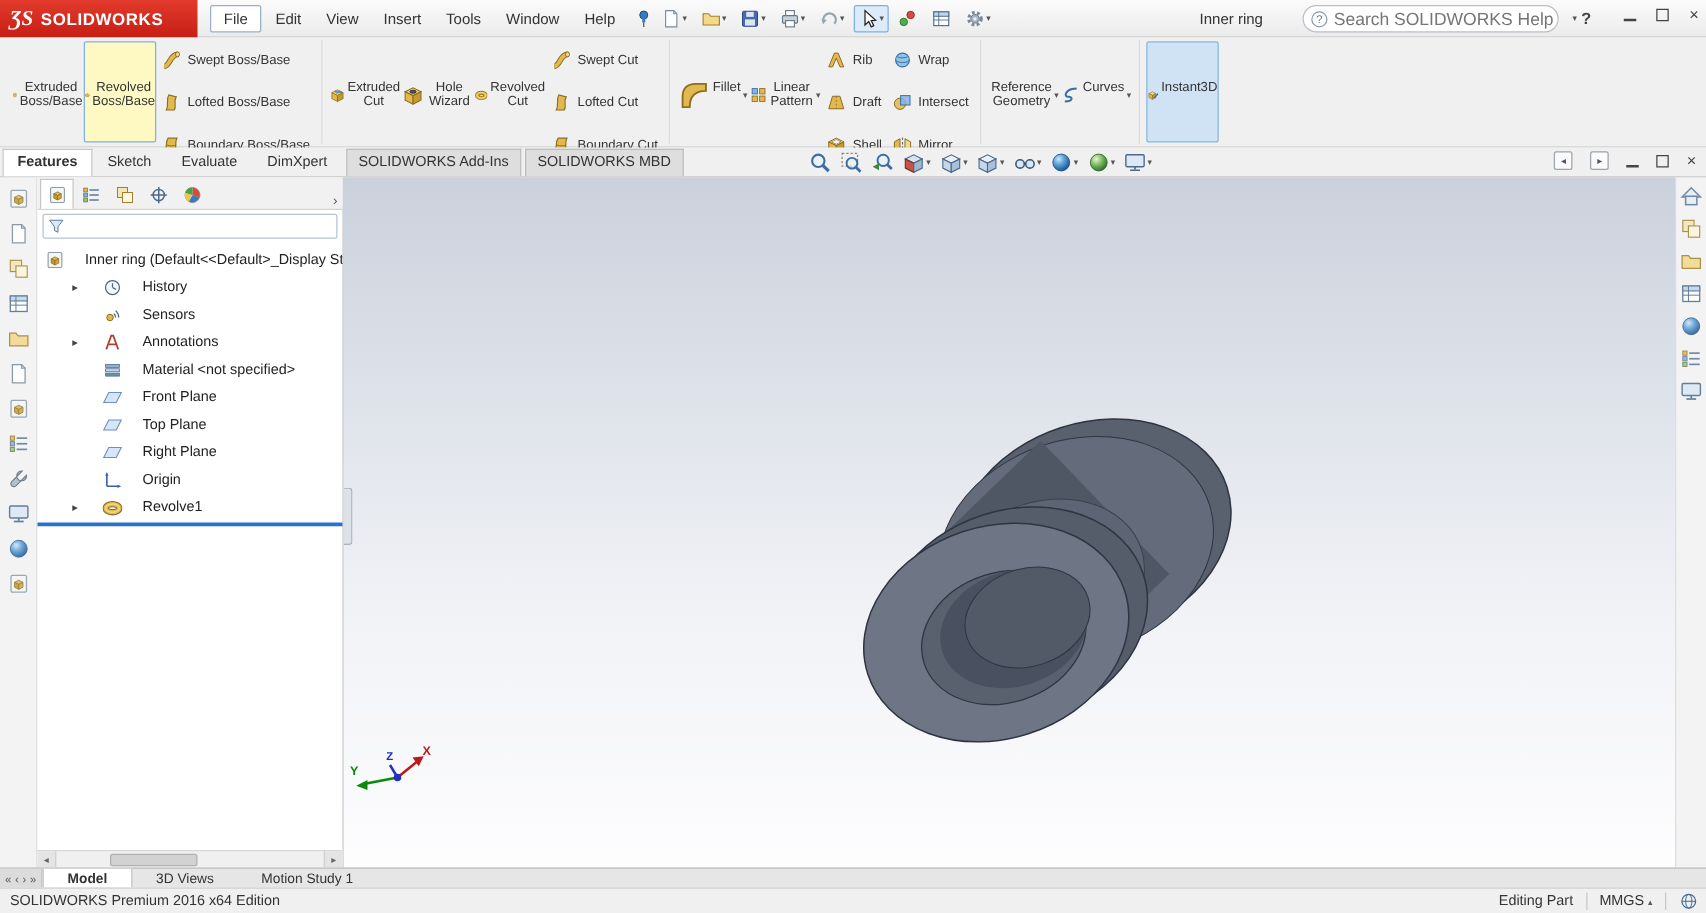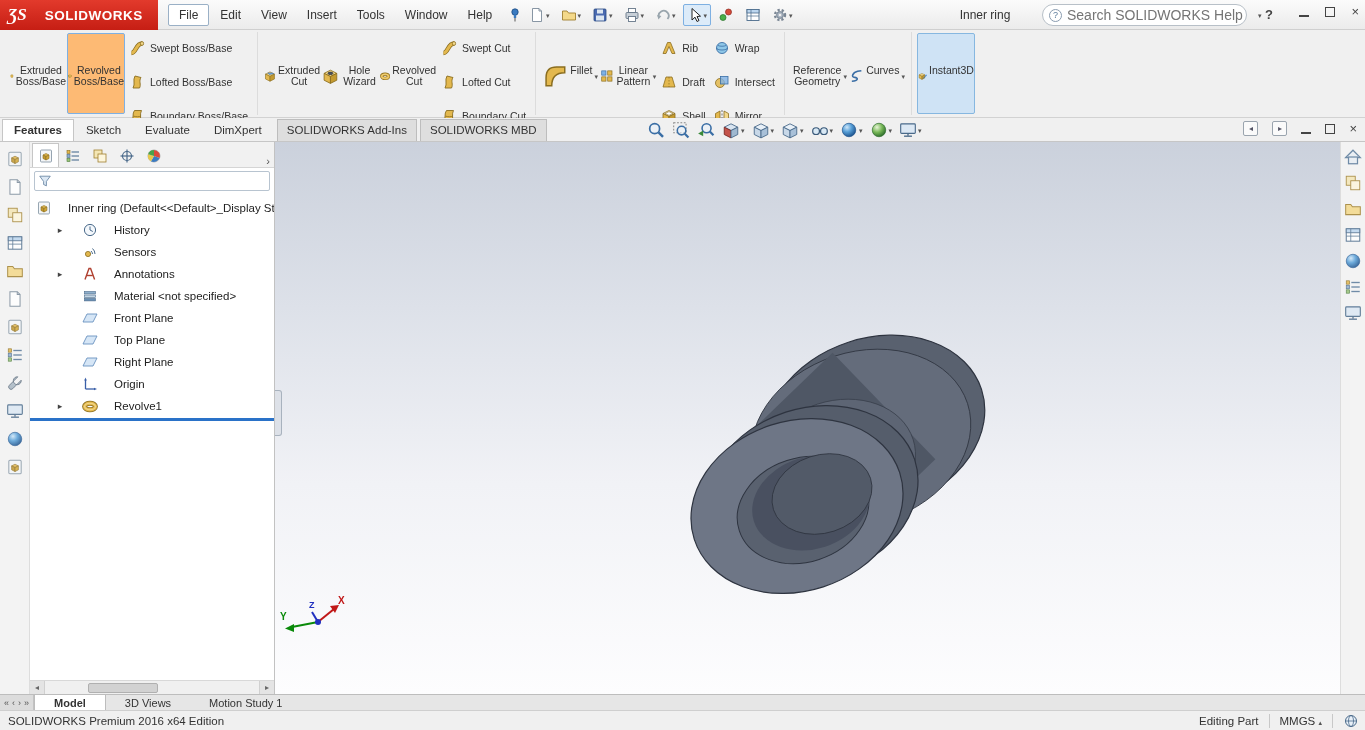--- a/index.html
+++ b/index.html
@@ -2,21 +2,21 @@
 <html><head>
 <meta charset="utf-8">
 <style>
 *{margin:0;padding:0;box-sizing:border-box}
 html,body{width:1365px;height:730px;overflow:hidden;font-family:"Liberation Sans",sans-serif;font-size:12px;color:#222;background:#f0f0f0}
 svg.ic{display:block}
 .i14{width:14px;height:14px}.i16{width:16px;height:16px}.i18{width:18px;height:18px}.i26{width:26px;height:26px}
 
 
 .titlebar{position:absolute;top:0;left:0;right:0;height:30px;background:linear-gradient(#fbfbfb,#ebebeb);border-bottom:1px solid #cfcfcf}
-.logo{position:absolute;left:0;top:0;width:158px;height:30px;background:linear-gradient(#e23a2c,#c61e14);color:#fff;display:flex;align-items:center;padding-left:8px;gap:18px}
+.logo{position:absolute;left:0;top:0;width:158px;height:30px;background:linear-gradient(#e23a2c,#c61e14);color:#fff;display:flex;align-items:center;padding-left:8px;gap:6px}
 .logo .mark{font-family:"Liberation Serif",serif;font-style:italic;font-weight:bold;font-size:17px}
 .logo .word{font-weight:bold;font-size:13.5px;letter-spacing:.5px}
 .menus{position:absolute;left:168px;top:0;height:30px;display:flex;align-items:center;gap:2px}
 .menu{padding:4px 9px;color:#333}
 .menu.file{border:1px solid #9ab0c6;background:#fff;border-radius:2px;padding:3px 10px}
 .pin{margin-left:4px}
 .qat{position:absolute;left:525px;top:0;height:30px;display:flex;align-items:center;gap:3px}
 .qbtn{display:flex;align-items:center;gap:1px;padding:2px 3px;border-radius:2px;border:1px solid transparent}
 .qbtn.pressed{background:#dcebf9;border-color:#7eb0e2}
 .caret{font-size:7px;color:#555;line-height:7px}
@@ -28,21 +28,21 @@
 .winbtns{position:absolute;right:6px;top:7px;display:flex;gap:16px;align-items:center}
 .minim{width:10px;height:10px;border-bottom:2px solid #444}
 .restore{width:10px;height:10px;border:1.5px solid #444;position:relative}
 .closex{font-size:13px;color:#444;line-height:10px}
 
 
 .ribbon{position:absolute;top:30px;left:0;right:0;height:88px;background:#f0f0f0;border-bottom:1px solid #d2d2d2;display:flex;align-items:stretch;padding:2px 2px 2px 4px}
 .rgroup{display:flex;align-items:stretch;padding:1px 5px}
 .rgroup + .rgroup{border-left:1px solid #dcdcdc}
 .rlarge{width:58px;display:flex;align-items:center;padding-top:5px;gap:2px;border:1px solid transparent;border-radius:2px;font-size:10.5px;line-height:11.5px;text-align:center;color:#333}
-.rlarge.selected{background:#fdba74;border-color:#7eb0e2}
+.rlarge.selected{background:#fef9c3;border-color:#7eb0e2}
 .rlarge.active{background:#cfe3f5;border-color:#86b7e0}
 .rlabel{display:block;min-height:23px}
 .rsmallcol{display:flex;flex-direction:column;justify-content:flex-start;padding-top:6px;gap:16px}
 .rsmall{display:flex;align-items:center;gap:5px;font-size:10.5px;color:#333;padding:1px 4px;border-radius:2px;white-space:nowrap}
 
 
 .tabrow{position:absolute;top:118px;left:0;right:0;height:24px;background:#f0f0f0;border-bottom:1px solid #c6c6c6}
 .tabs{display:flex;height:100%;padding-left:2px;align-items:flex-end}
 .tab{padding:4px 11px 5px;color:#333;font-size:11.5px;border:1px solid transparent;border-bottom:none}
 .tab.active{background:#fff;border-color:#c6c6c6;font-weight:bold}

